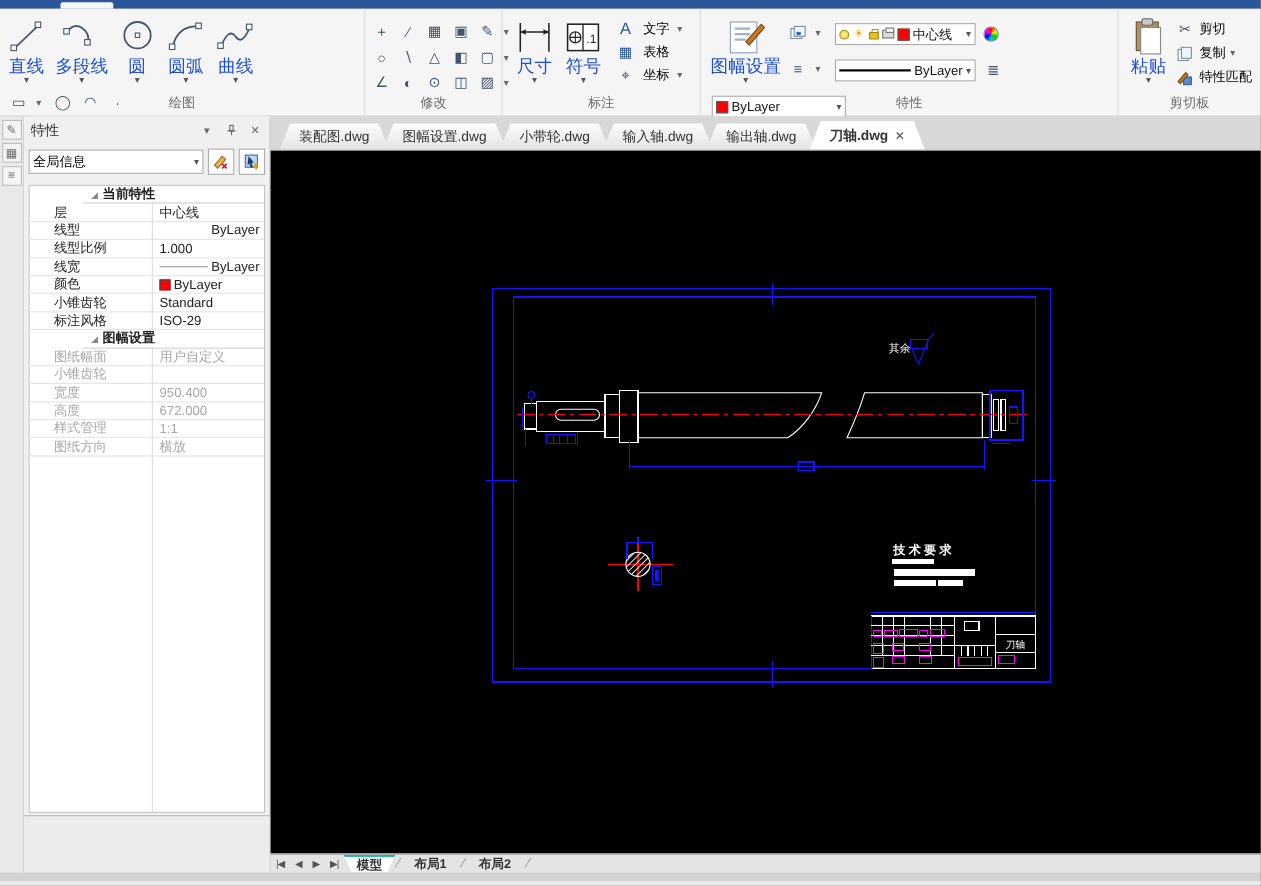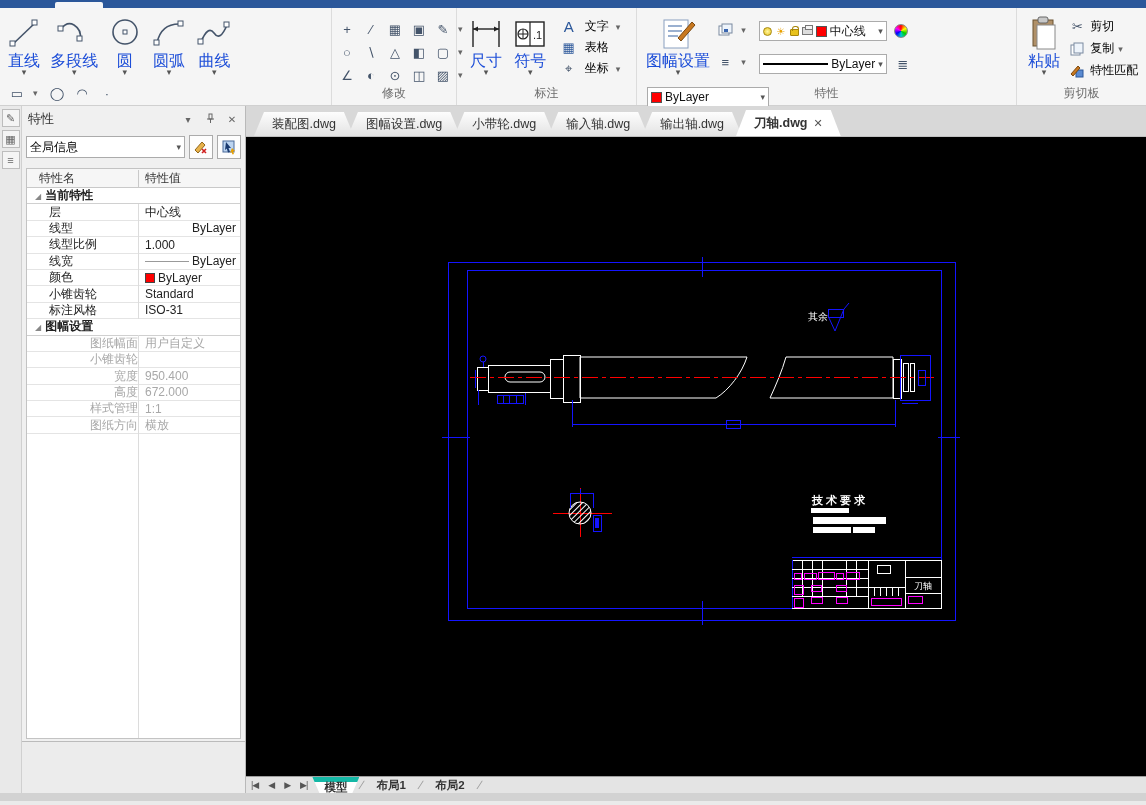--- a/index.html
+++ b/index.html
@@ -47,45 +47,45 @@
   .pal-filter { height:30px; display:flex; align-items:center; padding:0 4px; gap:4px; }
   .pal-filter .combo { flex:1; height:22px; }
   .toolbtn { width:24px; height:24px; border:1px solid #ababab; background:#fdfdfd; display:flex; align-items:center; justify-content:center; }
   .pgrid { margin:6px 4px 0; background:#fff; border:1px solid #c3c3c3; flex:1; display:flex; flex-direction:column; overflow:hidden; }
   .phead { display:flex; height:19px; background:#f6f6f6; border-bottom:1px solid #c9c9c9; align-items:center; font-size:12px; color:#333; }
   .phead .c1 { width:112px; padding-left:12px; border-right:1px solid #c9c9c9; }
   .phead .c2 { flex:1; padding-left:6px; }
   .prow { display:flex; height:16.4px; border-bottom:1px solid #e4e4e4; align-items:center; font-size:12px; color:#222; }
   .prow .c1 { width:112px; padding-left:22px; border-right:1px solid #dcdcdc; white-space:nowrap; overflow:hidden; }
   .prow .c2 { flex:1; padding:0 4px 0 6px; display:flex; align-items:center; gap:3px; white-space:nowrap; overflow:hidden; }
-  .prow.group { font-weight:bold; border-bottom:1px solid #d0d0d0; }
+  .prow.group { font-weight:bold; border-bottom:1px solid #d0d0d0;margin-left:48px; }
   .prow.group .c1 { border-right:none; padding-left:8px; width:auto; }
   .tri { display:inline-block; font-size:8px; color:#888; margin-right:4px; }
-  .prow.dis { color:#a8a8a8;text-align:right; }
+  .prow.dis { color:#a8a8a8; }
   .vline-dashdot { flex:1; max-width:64px; height:0; border-top:1px solid transparent;
     background:repeating-linear-gradient(90deg,#000 0 16px,transparent 16px 20px,#000 20px 25px,transparent 25px 29px);
     height:1px; }
   .vline-thin { flex:1; max-width:64px; height:1px; background:#9a9a9a; }
   .vright { margin-left:auto; }
   .csw { width:10px; height:10px; background:#ff0000; border:1px solid #444; flex:none; }
   .pal-bottom { height:52px; background:#ececec; border-top:1px solid #bbb; margin-top:2px; }
   
   #docstrip { left:246px; top:106px; width:900px; height:31px; background:#d8d8d8; border-bottom:1px solid #bfbfbf; display:flex; align-items:flex-end; padding-left:8px; }
   .dtab { height:24px; margin-right:-6px; padding:0 18px; display:flex; align-items:center; gap:6px; font-size:12.5px; color:#333;
     background:linear-gradient(#fdfdfd,#e3e3e3); clip-path:polygon(10px 0, calc(100% - 10px) 0, 100% 100%, 0 100%); }
   .dtab.active { background:#fff; font-weight:bold; height:26px; z-index:3; position:relative; }
   .dtab .x { font-size:11px; color:#555; font-weight:normal; }
   
   #canvas { left:246px; top:137px; width:900px; height:639px; background:#000; }
   
   #modelstrip { left:246px; top:776px; width:900px; height:17px; background:#e4e4e4; border-top:1px solid #9e9e9e; display:flex; align-items:center; font-size:11.5px; }
   .nav { color:#555; padding:0 5px; font-size:9px; letter-spacing:-1px; }
   .sheettab { padding:0 12px; height:16px; display:flex; align-items:center; color:#333;
     clip-path:polygon(0 0,100% 0,calc(100% - 7px) 100%,7px 100%);font-weight:bold; }
-  .sheettab.active { background:#fff; font-weight:bold; border-top:5px solid #14b8a6; }
+  .sheettab.active { background:#fff; font-weight:bold; border-top:2px solid #14b8a6; }
   .slash { color:#9a9a9a; transform:skewX(-20deg); padding:0 1px; }
   
   #statusbar { left:0; top:793px; width:1146px; height:12px; background:#d2d2d2; border-bottom:4px solid #eaeaea; }
   svg text { font-family:"Liberation Sans","DejaVu Sans",sans-serif; }
 </style>
 </head>
 <body>
 
 <div id="titlebar" class="abs">
   <div class="tabstub"></div>
@@ -164,20 +164,21 @@
         <span class="g">▶</span>
       </div>
       <div class="srow">
         <span class="g blue">╱</span>
         <span class="dda">▾</span>
         <span class="g">▨</span>
         <span class="g">✱</span>
         <span class="g">◔</span>
       </div>
     </div>
+    <div class="rib-label">绘图</div>
   </div>
 
   <div class="rib-sec" style="width:125px; padding-left:6px;">
     <div class="smallgrid" style="padding-top:8px;">
       <div class="srow" style="gap:6px;">
         <span class="g">+</span>
         <span class="g">∕</span>
         <span class="g">▦</span>
         <span class="g">▣</span>
         <span class="g">✎</span>
@@ -392,24 +393,20 @@
     </span>
     <span class="toolbtn">
       <svg width="16" height="16" viewBox="0 0 16 16">
           <rect x="2" y="2" width="11" height="11" fill="#bcd4f0" stroke="#4a6a9a"></rect>
           <path d="M5 3 L10 9 L7.5 9 L9 13 L7 13.6 L5.8 9.6 L4 11 Z" fill="#1a3a70"></path>
           <path d="M11 9 l3 3 -2 .5 1 2.5 -1.5.5 -1-2.6 -1.5 1.1 z" fill="#e8a000"></path>
         </svg>
     </span>
   </div>
   <div class="pgrid">
-    <div class="phead">
-      <span class="c1">特性名</span>
-      <span class="c2">特性值</span>
-    </div>
 
     <div class="prow group">
       <span class="c1"><span class="tri">◢</span><span>当前特性</span></span>
     </div>
     <div class="prow">
       <span class="c1">层</span>
       <span class="c2">
           <span>中心线</span>
         </span>
     </div>
@@ -442,21 +439,21 @@
     </div>
     <div class="prow">
       <span class="c1">小锥齿轮</span>
       <span class="c2">
           <span>Standard</span>
         </span>
     </div>
     <div class="prow">
       <span class="c1">标注风格</span>
       <span class="c2">
-          <span>ISO-31</span>
+          <span>ISO-29</span>
         </span>
     </div>
     <div class="prow group">
       <span class="c1"><span class="tri">◢</span><span>图幅设置</span></span>
     </div>
     <div class="prow dis">
       <span class="c1">图纸幅面</span>
       <span class="c2">
           <span>用户自定义</span>
         </span>

